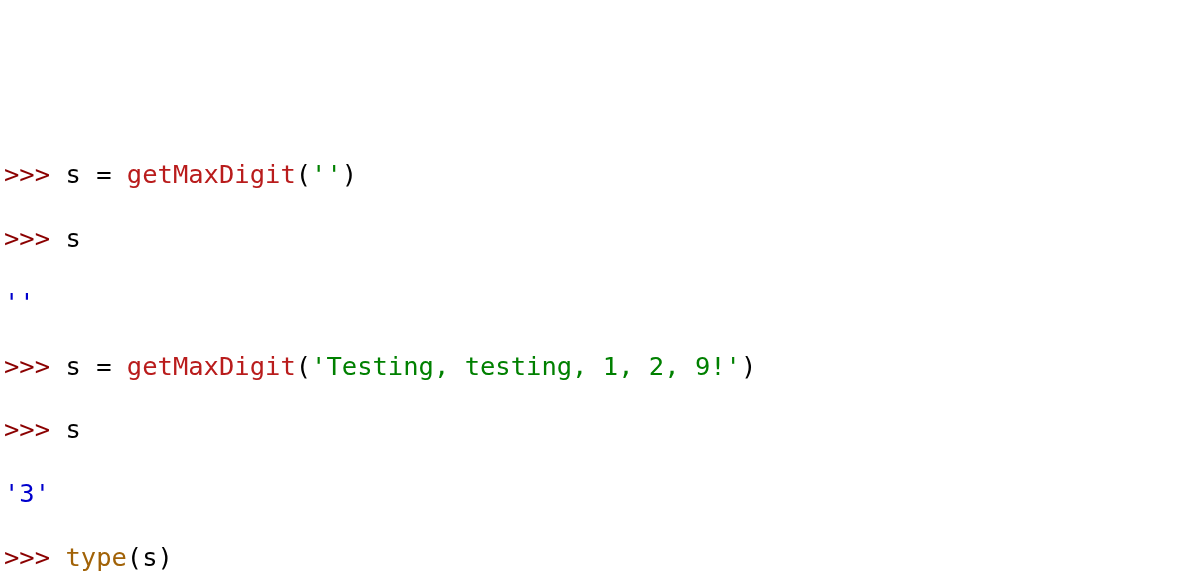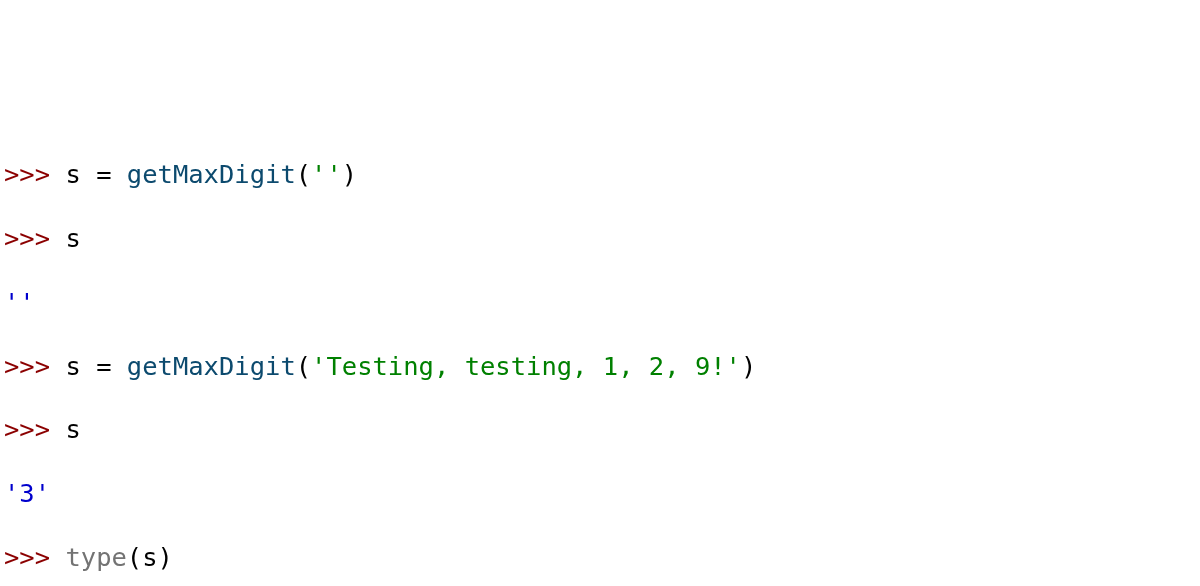--- a/index.html
+++ b/index.html
@@ -13,22 +13,22 @@
       color: #000000;
     }
     .repl {
       padding: 0 4px 4px 4px;
     }
     .line {
       display: block;
     }
     .prompt { color: #8B0000; }
     .identifier { color: #000000; }
-    .func-call { color: #0c4a6e; }
-    .builtin { color: #737373; text-align: center; }
+    .func-call { color: #b91c1c; }
+    .builtin { color: #a16207; text-align: center; }
     .operator { color: #000000; }
     .paren { color: #000000; }
     .string { color: #008000; }
     .output-str { color: #0000CD; }
   </style>
 </head>
 <body>
 
 
 

